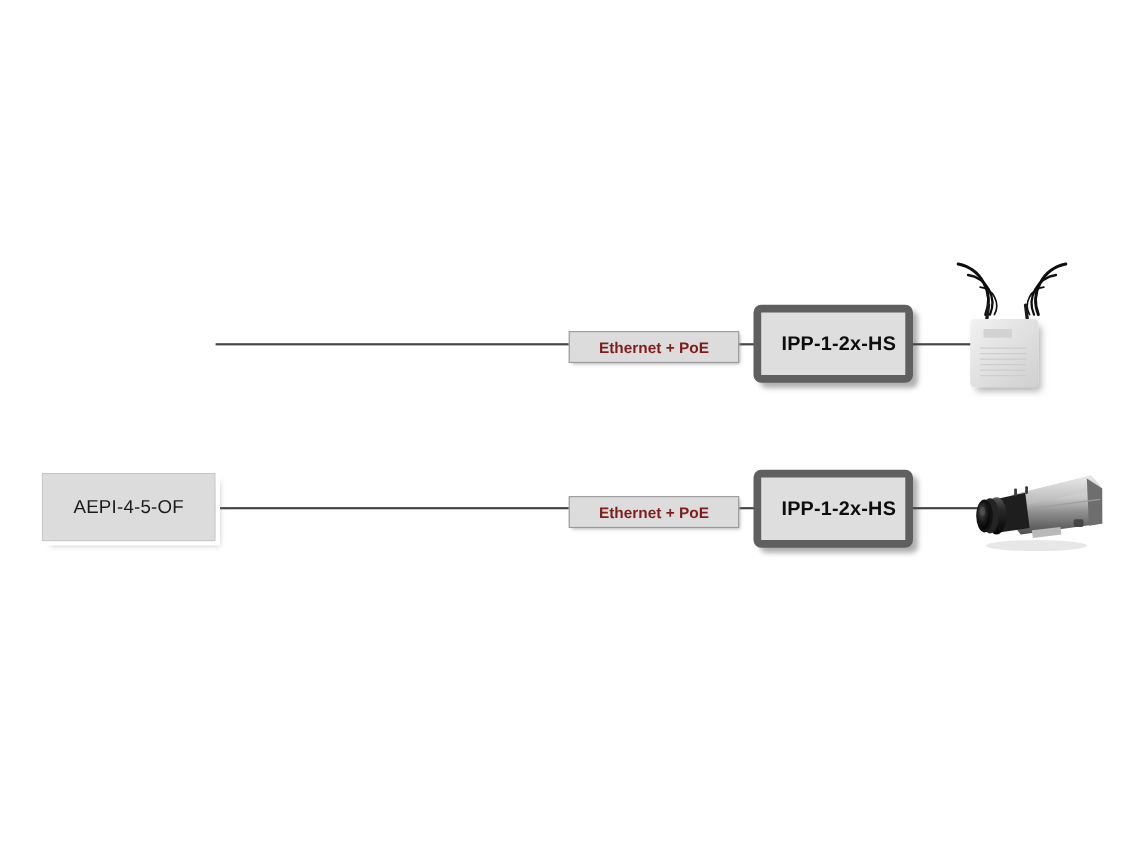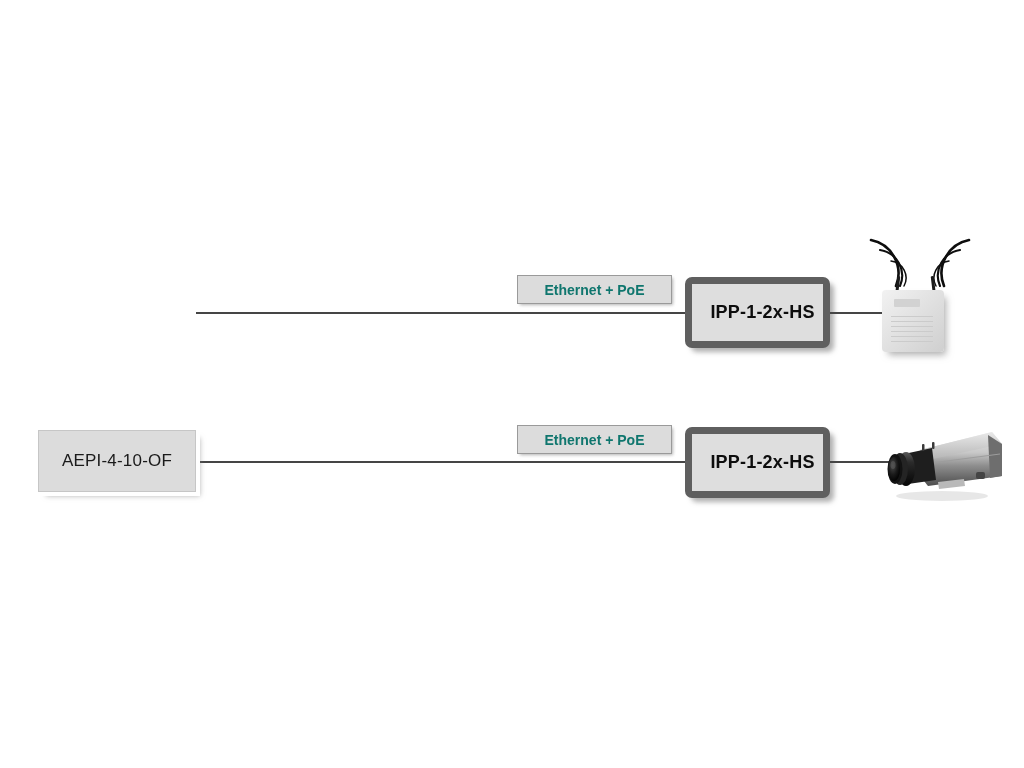--- a/index.html
+++ b/index.html
@@ -66,24 +66,25 @@
   
   .eth-chip {
     position: absolute;
     box-sizing: border-box;
     background: #dcdcdc;
     border: 1px solid #9a9a9a;
     box-shadow: 2px 2px 3px -1px rgba(140,140,140,0.65);
     display: flex;
     align-items: center;
     justify-content: center;
-    color: #0f766e;
+    color: #7f1d1d;
     font-size: 14px;
     font-weight: bold;
     white-space: nowrap;
+    margin-top: 26px;
   }
 
   
   .ap-wrap { position: absolute; }
   .ap-body {
     position: absolute;
     left: 22px;
     top: 62px;
     width: 62px;
     height: 62px;
@@ -163,21 +164,21 @@
       <div class="ap-vent" style="top:36px;"></div>
       <div class="ap-vent" style="top:41px;"></div>
       <div class="ap-vent" style="top:46px;"></div>
       <div class="ap-vent" style="top:51px;"></div>
     </div>
   </div>
 
   <div class="link-line" style="left:196px; top:461px; width:492px;"></div>
 
   <div class="src-box" style="left:38px; top:430px; width:158px; height:62px;">
-    <span>AEPI-4-10-OF</span>
+    <span>AEPI-4-5-OF</span>
   </div>
 
   <div class="eth-chip" style="left:517px; top:425px; width:155px; height:29px;">
     <span>Ethernet + PoE</span>
   </div>
 
   <div class="ipp-box" style="left:685px; top:427px; width:145px; height:71px;">
     <span>IPP-1-2x-HS</span>
   </div>
 

